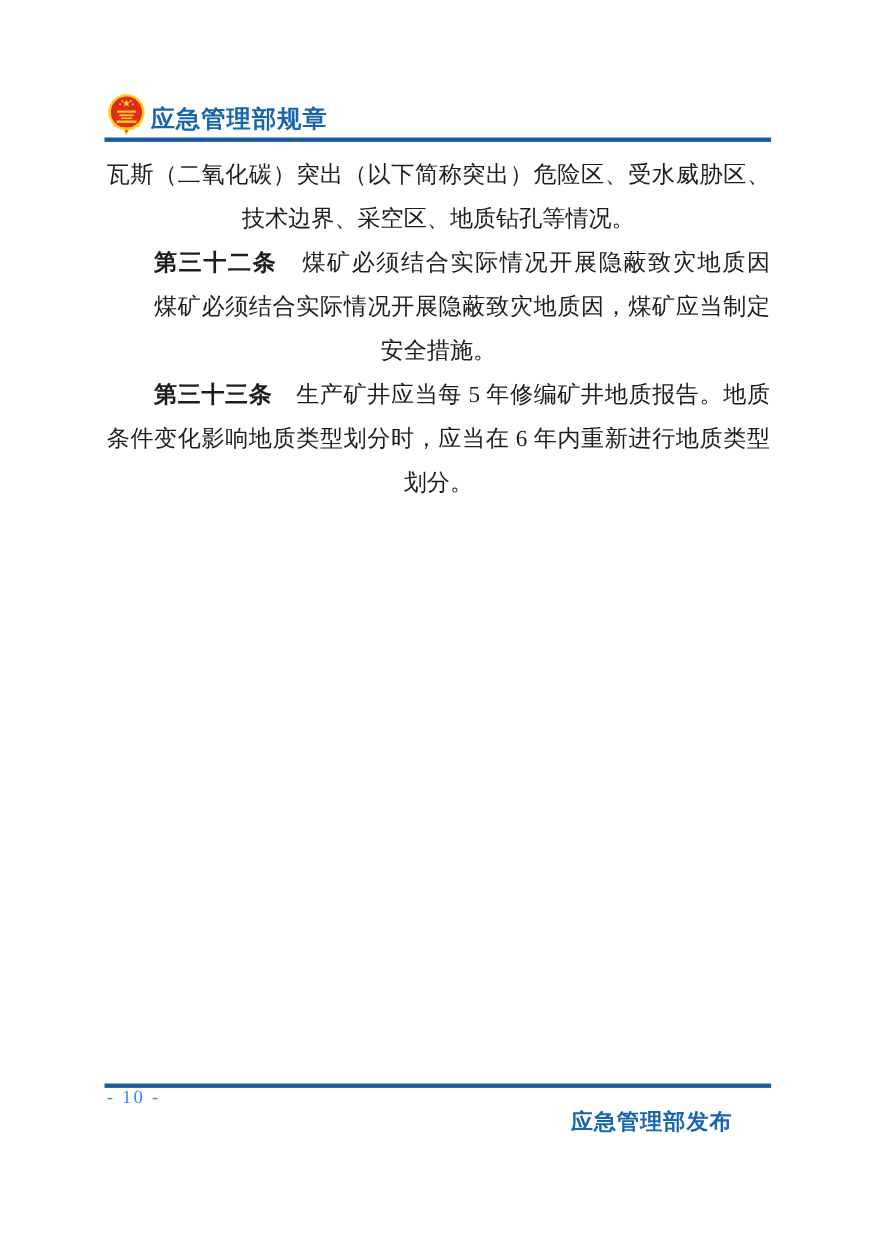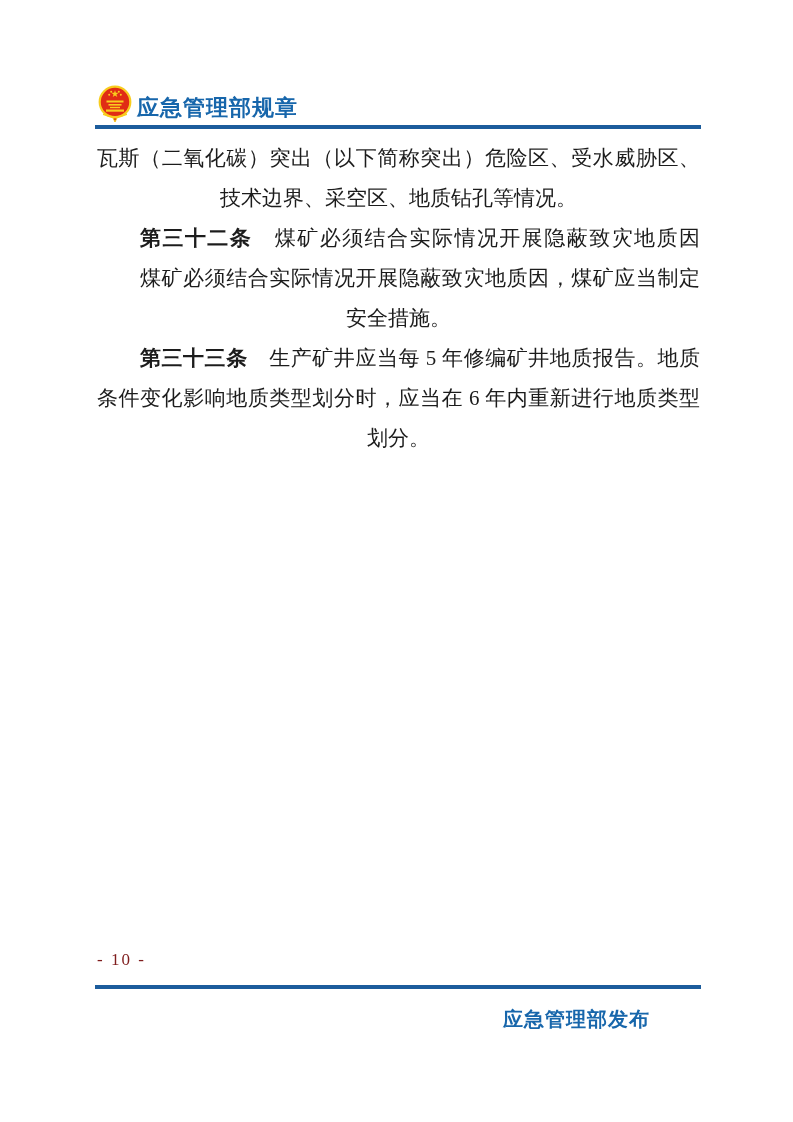--- a/index.html
+++ b/index.html
@@ -50,34 +50,34 @@
   }
   .line.j {
     text-align: justify;
     text-align-last: justify;
   }
   .line.ind { text-indent: 43px; }
   .term { font-weight: bold; }
   
   .page-number {
     position: absolute;
-    left: 97px; top: 950px;
+    left: 97px; top: 988px;
     font-size: 17px;
     letter-spacing: 2px;
-    color: #7f1d1d;
+    color: #3b82f6;
   }
   .rule-bottom {
     position: absolute;
     left: 95px; top: 985px;
     width: 606px; height: 4px;
     background: #1c5c9c;
   }
   .publisher {
     position: absolute;
-    left: 97px; top: 1006px;
+    left: 113px; top: 1006px;
     width: 553px;
     text-align: right;
     font-family: "Liberation Sans", sans-serif;
     font-weight: bold;
     font-size: 20px;
     letter-spacing: 1px;
     color: #1766ab;
   }
 </style>
 </head>

